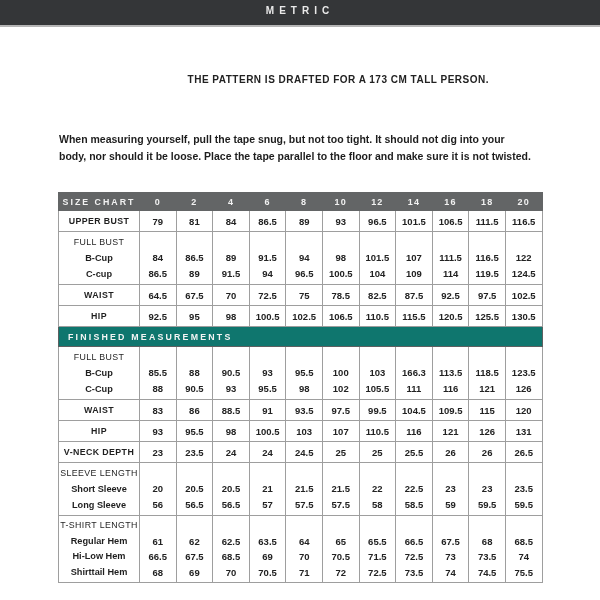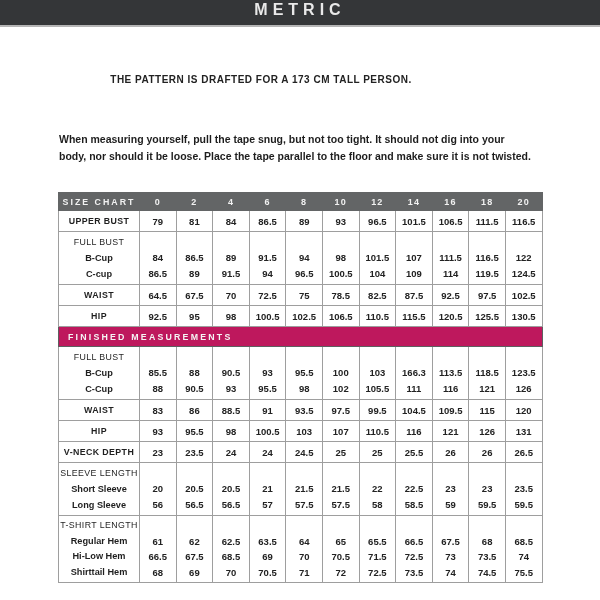--- a/index.html
+++ b/index.html
@@ -10,26 +10,26 @@
   }
   .page{position:relative;width:600px;height:600px;background:#fff;}
 
   
   .topbar{
     height:25px;background:#343638;border-bottom:2px solid #b5b5b5;
     text-align:center;
   }
   .topbar .tab-label{
     display:inline-block;margin-top:1px;
-    font-size:16px;font-weight:700;letter-spacing:5px;
+    font-size:10px;font-weight:700;letter-spacing:5px;
     color:#e9e9e9;text-transform:uppercase;
   }
 
   
-  .drafted-wrap{margin-top:42px;text-align:center;padding-right:78px;}
+  .drafted-wrap{margin-top:42px;text-align:right;padding-right:111px;}
   .drafted{
     display:inline-block;font-size:10px;font-weight:700;
     letter-spacing:0.5px;color:#222;
   }
 
   
   .measure-note{
     margin:44px 0 0 59px;width:472px;
     font-size:10.5px;font-weight:600;line-height:16.5px;color:#1d1d1d;
   }
@@ -42,21 +42,21 @@
   .size-table td,.size-table th{
     border:1px solid #9e9e9e;padding:0;text-align:center;vertical-align:middle;
   }
   
   tr.bar-row th{
     background:#636566;border-color:#636566;color:#f2f2f2;
     height:17px;font-size:8.8px;font-weight:700;letter-spacing:2px;margin-left:12px;
   }
   tr.bar-row th.size-head{letter-spacing:1.2px;font-size:9px;}
   tr.section-row td{
-    background:#be185d;border-color:#5d5f60;color:#f4f4f4;
+    background:#0f766e;border-color:#5d5f60;color:#f4f4f4;
     height:19px;font-size:8.8px;font-weight:700;letter-spacing:2.2px;
     text-align:left;padding-left:9px;
   }
   
   tr.data-row td{height:20px;}
   td.row-label{
     font-size:8.8px;font-weight:700;letter-spacing:0.4px;color:#1f1f1f;
   }
   td.value-cell{font-size:9.5px;font-weight:600;color:#222;}
   

